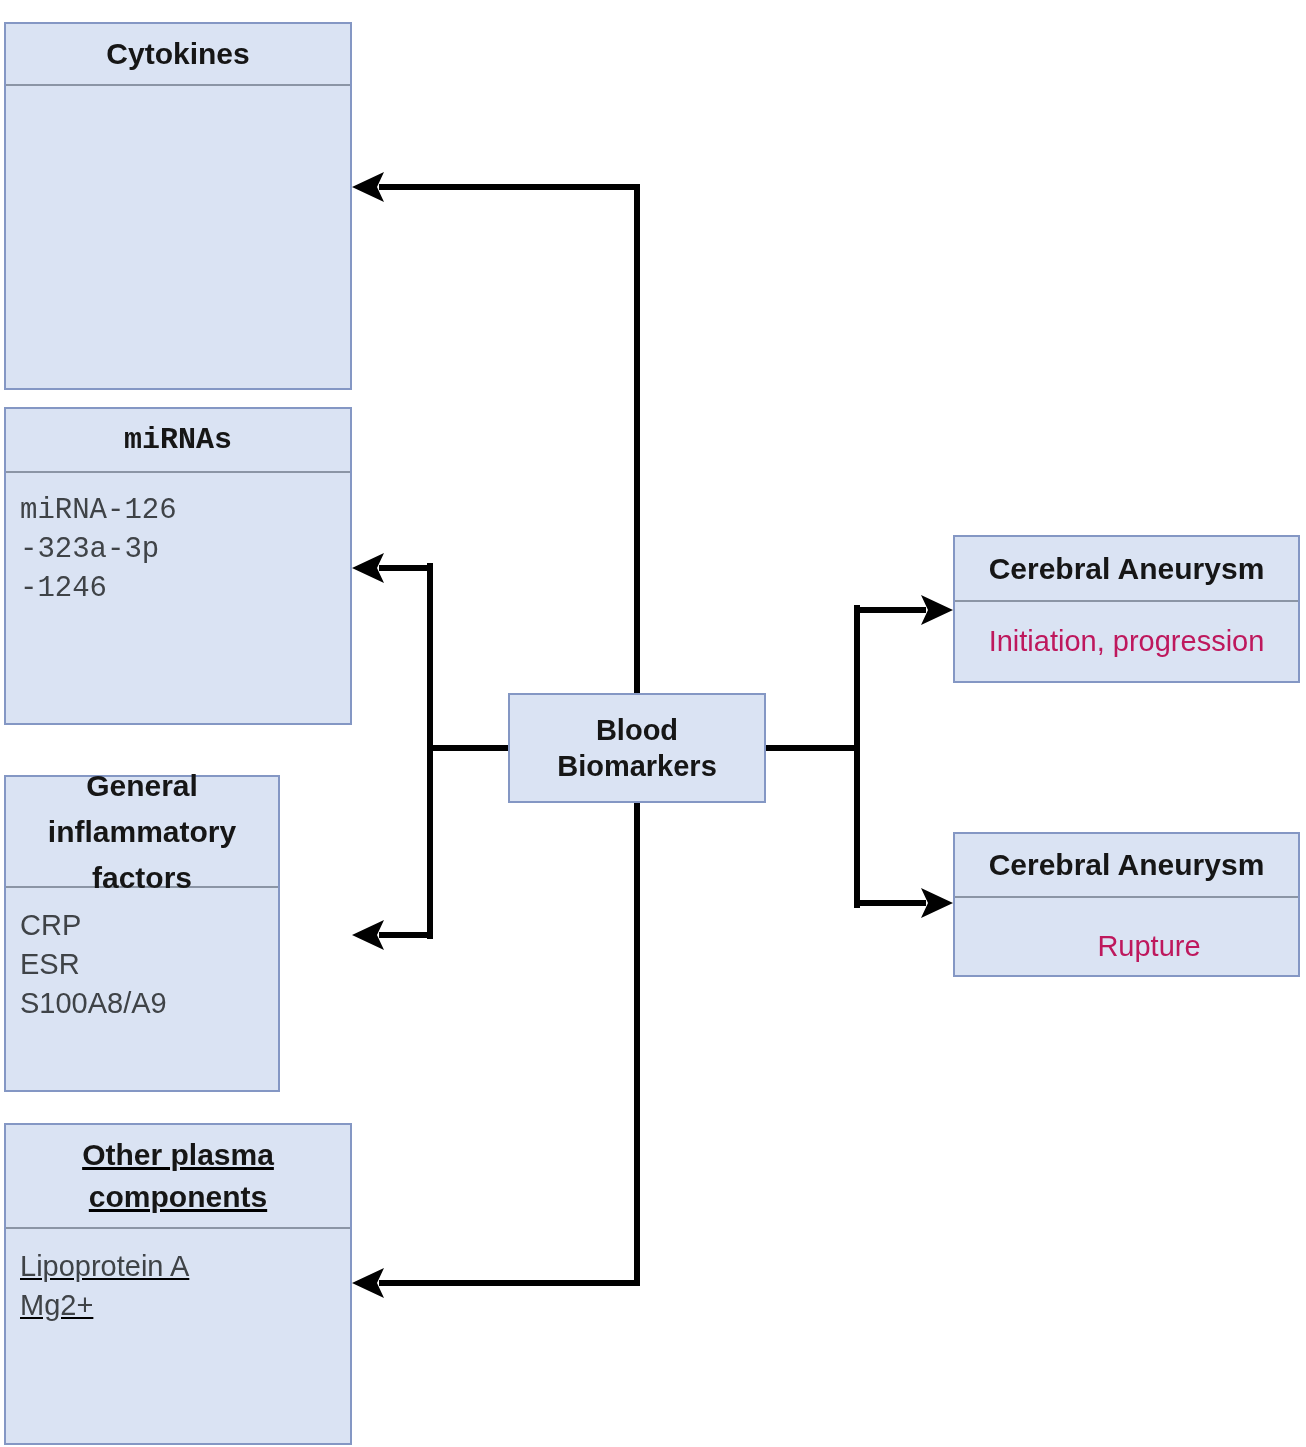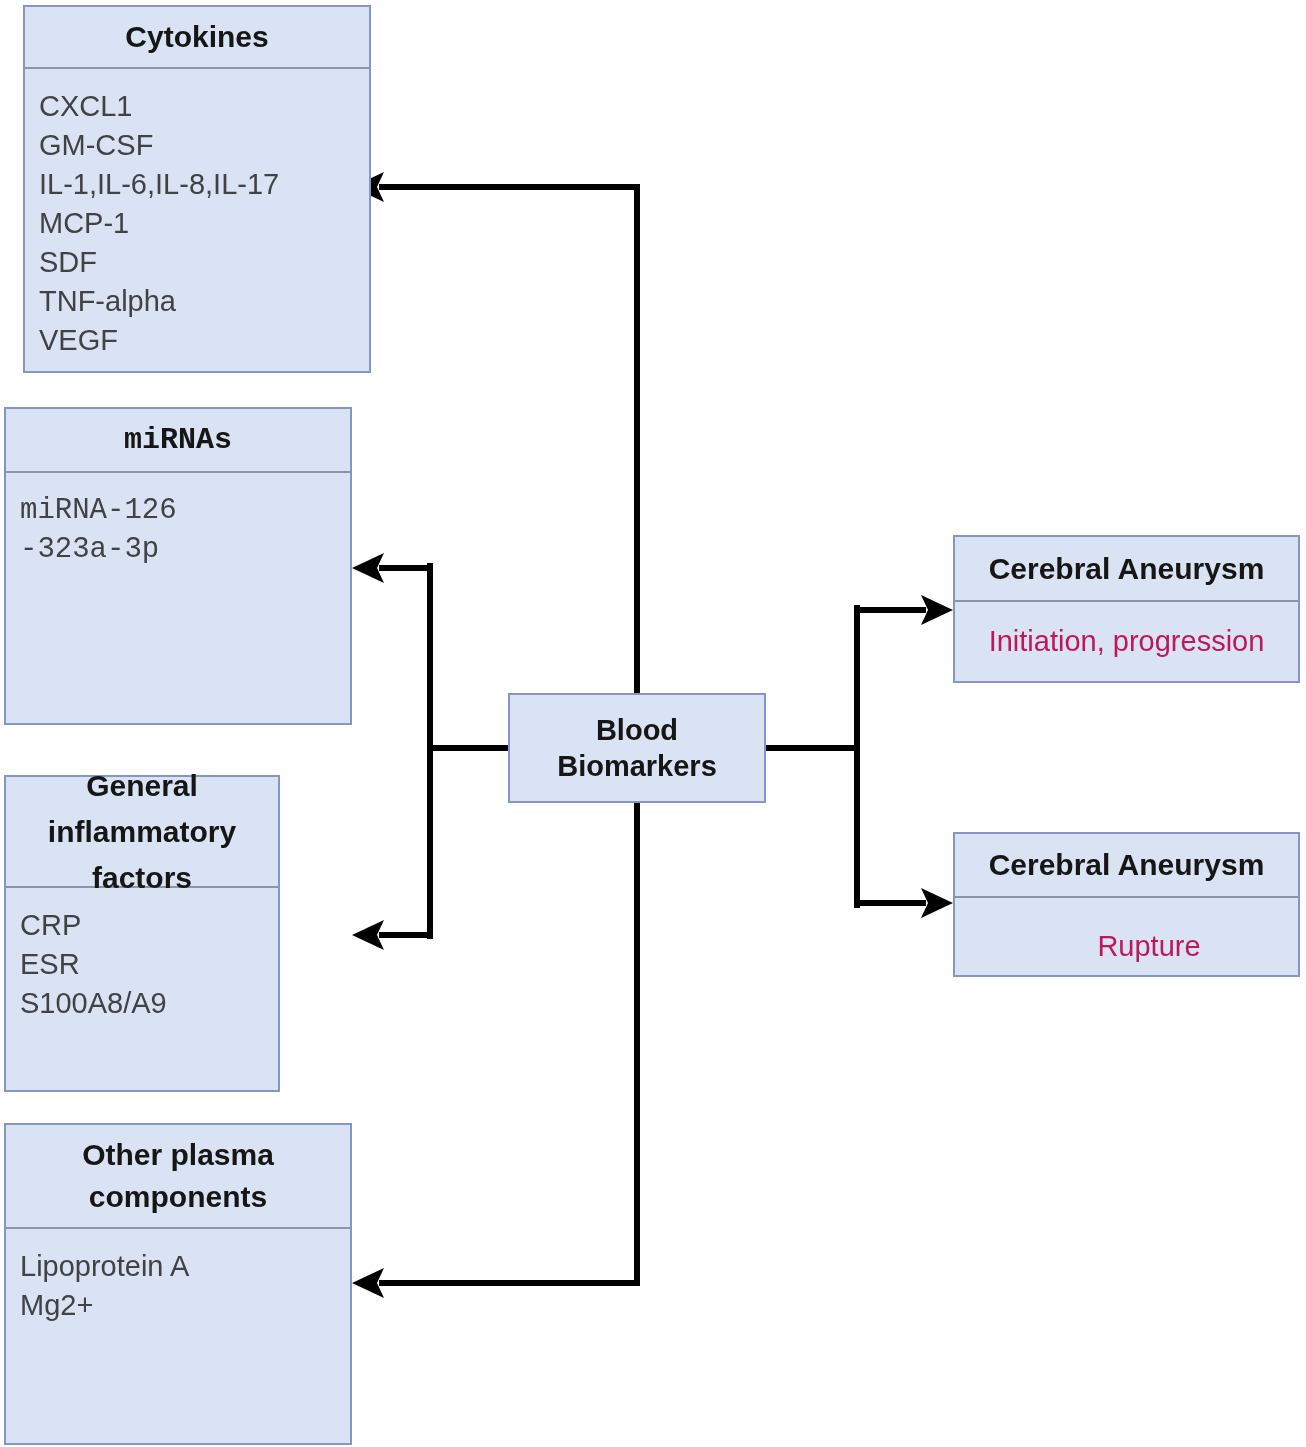--- a/index.html
+++ b/index.html
@@ -55,30 +55,30 @@
     text-align: center;
     font-weight: bold;
     font-size: 29px;
     line-height: 36px;
     color: #161616;
   }
   .center-box .wrap-narrow { max-width: 180px; }
   .wrap-250 { max-width: 270px; }
 
   
-  #box-cytokines        { left: 4px;   top: 5px;    width: 348px; height: 368px; margin-left: 19px; }
+  #box-cytokines        { left: 4px;   top: 22px;    width: 348px; height: 368px; }
   #box-cytokines .box-header { height: 62px; }
 
   #box-mirnas           { left: 4px;   top: 407px;  width: 348px; height: 318px; font-family: Liberation Mono, monospace; }
   #box-mirnas .box-header { height: 64px; }
 
   #box-general          { left: 4px;   top: 775px;  width: 276px; height: 317px; }
   #box-general .box-header { height: 111px; line-height: 46px; }
 
-  #box-other            { left: 4px;   top: 1123px; width: 348px; height: 322px; }
+  #box-other            { left: 4px;   top: 1123px; width: 348px; height: 322px; text-decoration: underline; }
   #box-other .box-header { height: 104px; line-height: 42px; }
 
   #box-center           { left: 508px; top: 693px;  width: 258px; height: 110px; }
 
   #box-ca-initiation    { left: 953px; top: 535px;  width: 347px; height: 148px; }
   #box-ca-initiation .box-header { height: 65px; }
   #box-ca-initiation .box-subtitle { height: 79px; }
 
   #box-ca-rupture       { left: 953px; top: 832px;  width: 347px; height: 145px; }
   #box-ca-rupture .box-header { height: 64px; }
@@ -121,36 +121,28 @@
     </g>
     <g>
       <path d="M 765 748 L 857 748 M 857 608 L 857 905 M 857 610 L 923 610 M 857 903 L 923 903"></path>
       <polygon points="953,610 921,595 928,610 921,625"></polygon>
       <polygon points="953,903 921,888 928,903 921,918"></polygon>
     </g>
   </svg>
 
   <div class="box" id="box-cytokines">
     <div class="box-header">Cytokines</div>
-    <div class="box-list">
-      <div>CXCL1</div>
-      <div>GM-CSF</div>
-      <div>IL-1,IL-6,IL-8,IL-17</div>
-      <div>MCP-1</div>
-      <div>SDF</div>
-      <div>TNF-alpha</div>
-      <div>VEGF</div>
-    </div>
   </div>
 
   <div class="box" id="box-mirnas">
     <div class="box-header">miRNAs</div>
     <div class="box-list" style="">
       <div>miRNA-126</div>
       <div>-323a-3p</div>
+      <div>-1246</div>
     </div>
   </div>
 
   <div class="box" id="box-general">
     <div class="box-header">
       <span class="wrap-250">General inflammatory factors</span>
     </div>
     <div class="box-list">
       <div>CRP</div>
       <div>ESR</div>

